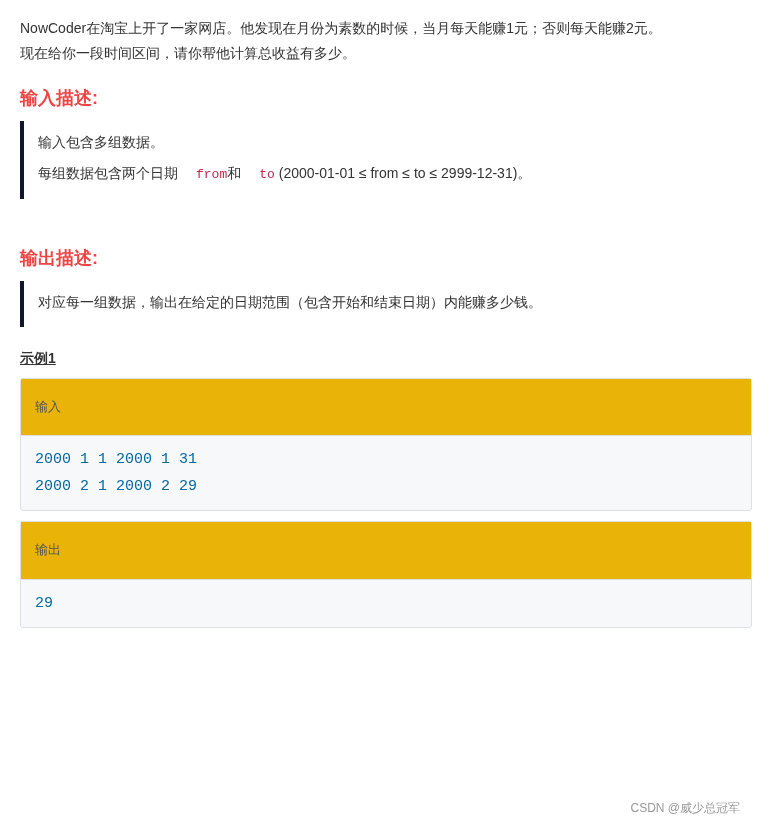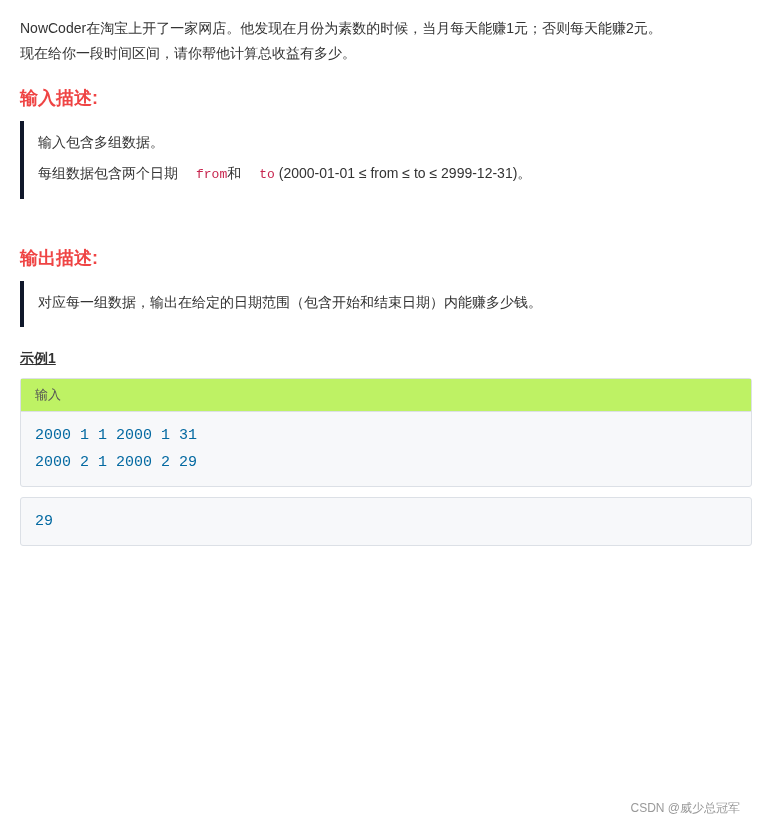--- a/index.html
+++ b/index.html
@@ -72,25 +72,25 @@
     }
 
     .example-box {
       border: 1px solid #dce0e6;
       border-radius: 3px;
       margin-bottom: 10px;
       background: #f7f8fa;
     }
 
     .example-box-header {
-      padding: 6px 14px;
+      padding: 18px 14px;
       font-size: 13px;
       color: #555;
       border-bottom: 1px solid #dce0e6;
-      background: #bef264;
+      background: #eab308;
     }
 
     .example-box-body {
       padding: 10px 14px;
       font-family: "Courier New", Courier, monospace;
       font-size: 15px;
       color: #0369a1;
       line-height: 1.8;
     }
 
@@ -143,20 +143,21 @@
 <div class="example-box">
   <div class="example-box-header">输入</div>
   <div class="example-box-body">
     <div>2000 1 1 2000 1 31</div>
     <div>2000 2 1 2000 2 29</div>
   </div>
 </div>
 
 
 <div class="example-box">
+  <div class="example-box-header">输出</div>
   <div class="example-box-body">
     <div>29</div>
   </div>
 </div>
 
 
 <div class="footer-watermark">CSDN @威少总冠军</div>
 
 
 

